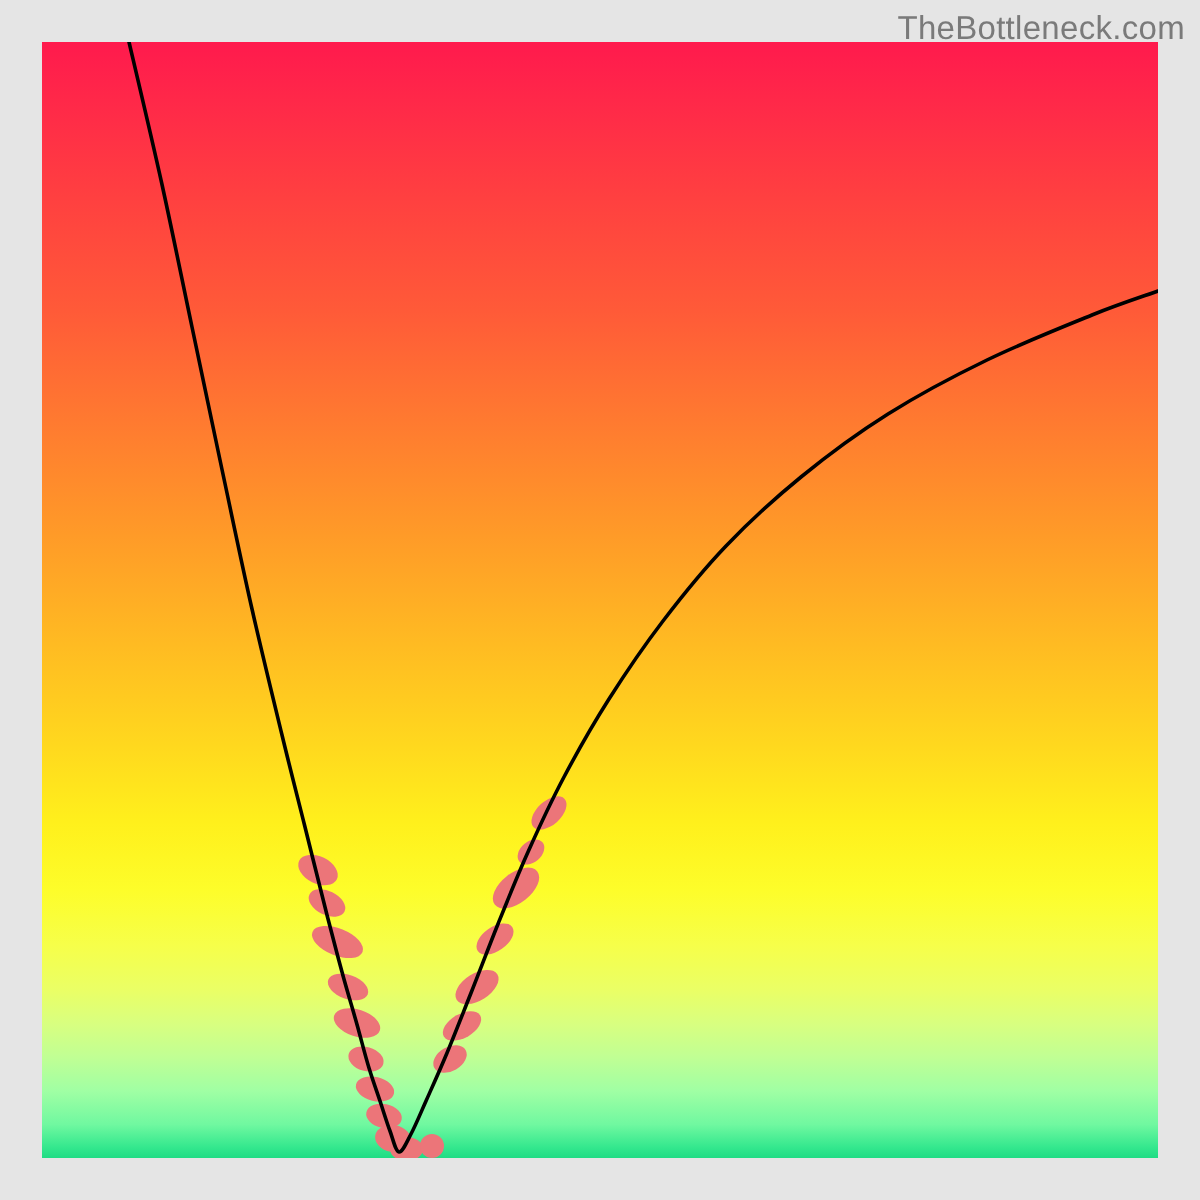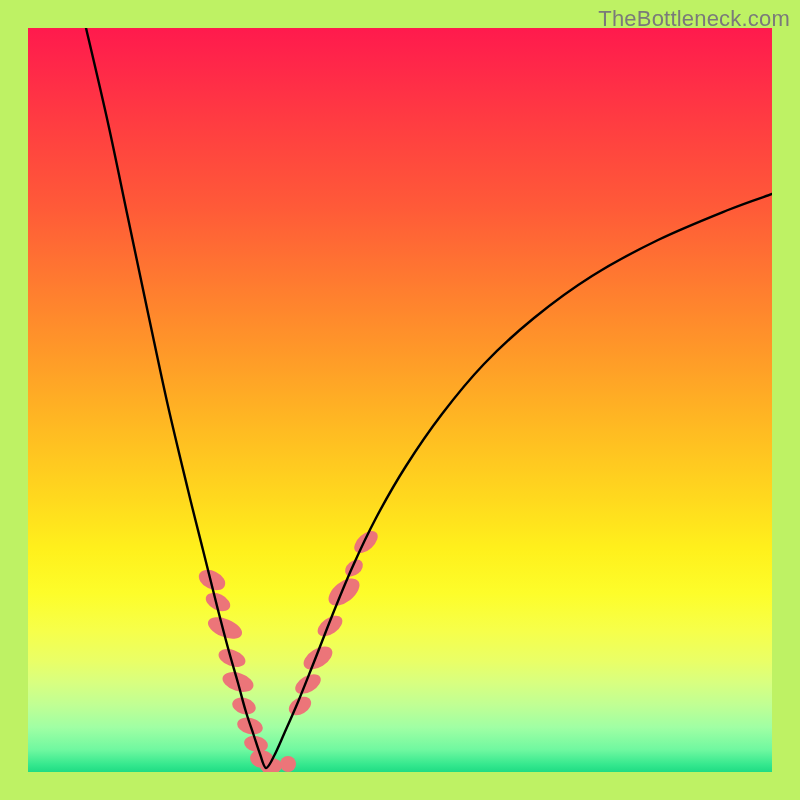--- a/index.html
+++ b/index.html
@@ -10,21 +10,21 @@
     background: #000;
     overflow: hidden;
     font-family: Arial, Helvetica, sans-serif;
   }
   .frame {
     position: absolute;
     left: 0;
     top: 0;
     width: 800px;
     height: 800px;
-    background: #bef264;
+    background: #e5e5e5;
   }
   .plot {
     position: absolute;
     left: 28px;
     top: 28px;
     width: 744px;
     height: 744px;
     
     background: linear-gradient(
       to bottom,

